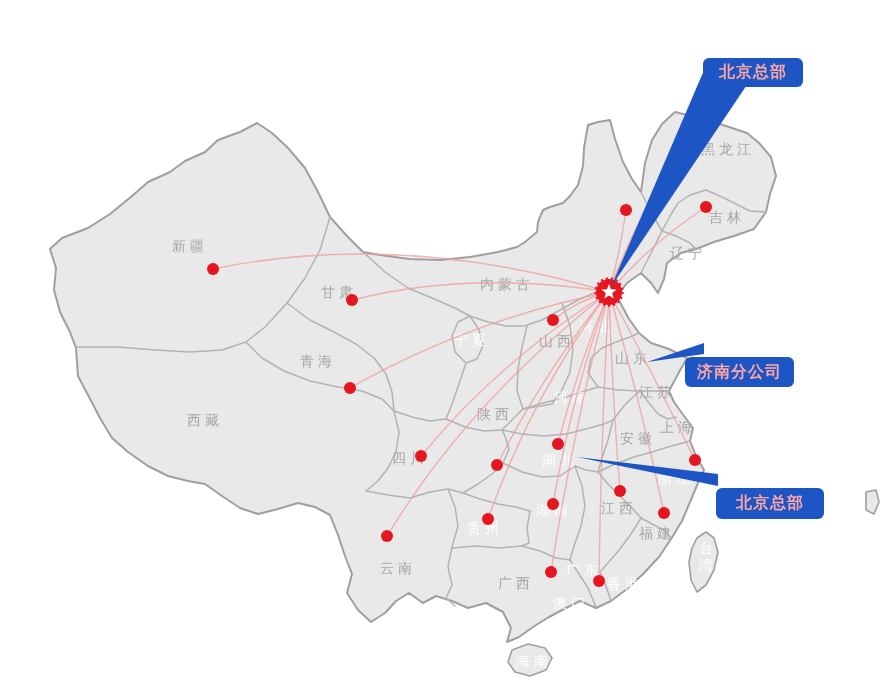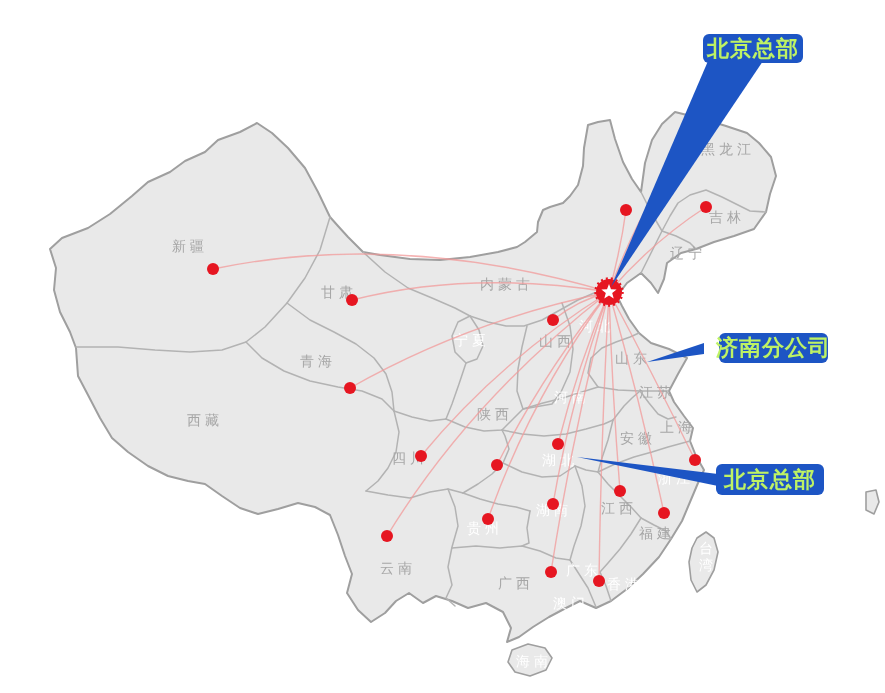--- a/index.html
+++ b/index.html
@@ -7,22 +7,22 @@
          font-family:"Liberation Sans","DejaVu Sans",sans-serif;background:#ffffff;}
   .stage svg{position:absolute;left:0;top:0;}
   .land{fill:#e9e9e9;stroke:#9f9f9f;stroke-width:2;stroke-linejoin:round;}
   .island{fill:#e9e9e9;stroke:#9f9f9f;stroke-width:1.6;stroke-linejoin:round;}
   .inner{fill:none;stroke:#b3b3b3;stroke-width:1.5;stroke-linejoin:round;stroke-linecap:round;}
   .plabel{font-size:14px;letter-spacing:4px;}
   .plabel.gray{fill:#a6a6a6;}
   .plabel.white{fill:#ffffff;}
   .route{fill:none;stroke-width:1.4;opacity:0.75;}
   .callout{position:absolute;display:flex;align-items:center;justify-content:center;
-           color:#bef264;font-weight:bold;font-size:22px;letter-spacing:1px;
-           border-radius:6px;cursor:pointer;white-space:nowrap;z-index:5;}
+           color:#fca5a5;font-weight:bold;font-size:16px;letter-spacing:1px;
+           border-radius:6px;cursor:pointer;white-space:nowrap;z-index:5;margin-top:24px;}
 </style>
 </head>
 <body>
 
 <div class="stage">
   <svg id="map-svg" width="885" height="693" viewBox="0 0 885 693">
     <g id="land-layer">
       <path class="land" d="M257,123 L240,132 L218,140 L205,152 L185,161 L170,172 L148,182 L132,196 L110,214 L88,228 L62,238 L50,249 L56,268 L54,290 L60,312 L70,332 L76,348 L78,376 L88,395 L100,418 L112,438 L128,452 L148,466 L168,476 L188,481 L205,484 L222,496 L240,508 L258,514 L278,509 L298,503 L315,507 L330,515 L338,535 L345,556 L352,574 L347,593 L358,610 L371,622 L385,613 L396,601 L409,593 L423,603 L436,596 L452,601 L468,608 L486,603 L503,612 L511,628 L507,642 L519,637 L533,627 L549,617 L566,608 L580,601 L596,608 L611,601 L627,589 L643,574 L659,557 L671,539 L682,521 L690,502 L698,483 L704,470 L696,456 L690,441 L693,428 L684,416 L674,402 L669,391 L678,374 L687,358 L669,349 L651,343 L639,333 L629,319 L622,306 L617,296 L627,283 L641,273 L651,283 L658,293 L664,279 L667,263 L681,253 L696,249 L714,242 L734,236 L754,229 L766,212 L770,194 L776,176 L771,157 L759,143 L747,133 L726,126 L703,119 L675,112 L662,124 L652,140 L645,163 L641,192 L632,179 L623,162 L615,139 L610,120 L598,122 L588,125 L584,148 L583,166 L578,185 L570,196 L563,203 L550,207 L543,210 L538,222 L537,232 L525,242 L517,247 L498,252 L470,257 L440,260 L410,259 L380,255 L363,252 L348,237 L338,226 L330,217 L318,192 L305,168 L288,148 L272,133 Z"></path>
       <path class="island" d="M697,538 L706,532 L714,538 L718,552 L714,570 L706,585 L697,592 L691,580 L689,562 L692,548 Z"></path>
       <path class="island" d="M512,650 L528,644 L545,648 L552,658 L546,670 L530,676 L515,672 L508,662 Z"></path>
@@ -146,15 +146,15 @@
         <polygon points="609,284 611,289.2 616.6,289.5 612.2,293.1 613.7,298.5 609,295.4 604.3,298.5 605.8,293.1 601.4,289.5 607,289.2" fill="#ffffff"></polygon>
       </g>
     <g id="pointers-layer">
         <polygon points="708,61 763,61 611,287" fill="#1d55c4"></polygon>
         <polygon points="704,343 704,354 647,362" fill="#1d55c4"></polygon>
         <polygon points="718,474 718,486 577,457" fill="#1d55c4"></polygon>
       </g>
   </svg>
 
   <div class="callout" style="left: 703px; top: 34px; width: 100px; height: 29px; background: rgb(29, 85, 196);">北京总部</div>
-  <div class="callout" style="left: 719px; top: 333px; width: 109px; height: 30px; background: rgb(29, 85, 196);">济南分公司</div>
+  <div class="callout" style="left: 685px; top: 333px; width: 109px; height: 30px; background: rgb(29, 85, 196);">济南分公司</div>
   <div class="callout" style="left: 716px; top: 464px; width: 108px; height: 31px; background: rgb(29, 85, 196);">北京总部</div>
 </div>
 
 </body></html>

